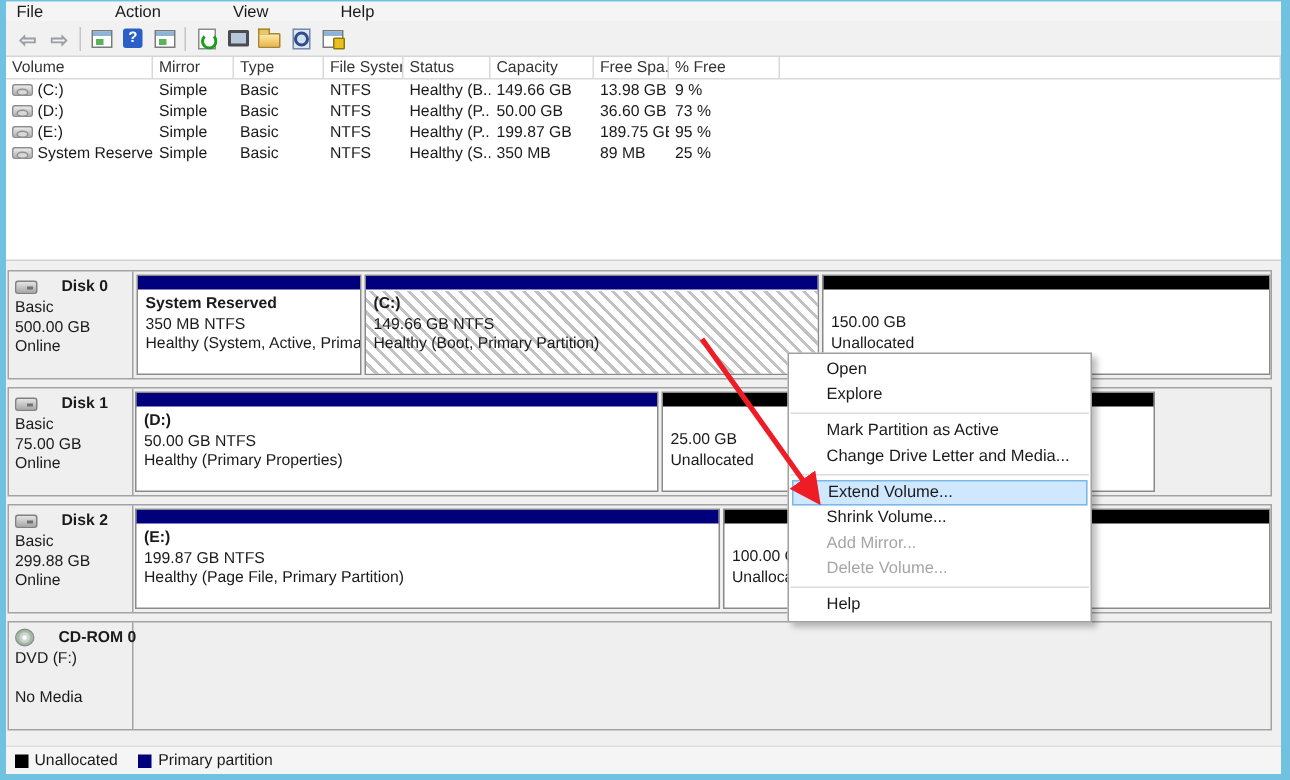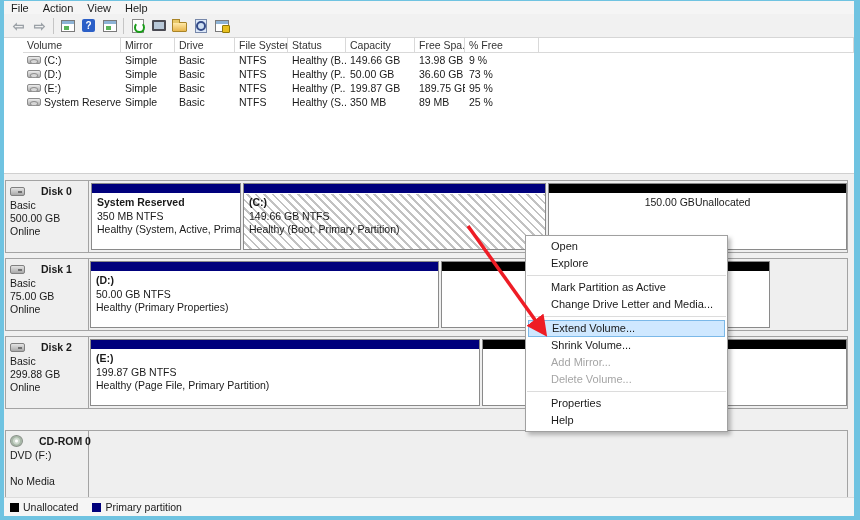--- a/index.html
+++ b/index.html
@@ -8,21 +8,21 @@
             font-family:"Liberation Sans", sans-serif; color:#1a1a1a; }
 
   
   .b-left  { position:absolute; left:0; top:0; width:4px; height:100%; background:#6fc3e1; z-index:60; }
   .b-right { position:absolute; right:0; top:0; width:6px; height:100%; background:#6fc3e1; z-index:60; }
   .b-bottom{ position:absolute; left:0; bottom:0; width:100%; height:4px; background:#6fc3e1; z-index:60; }
   .b-top   { position:absolute; left:0; top:0; width:100%; height:1px; background:#6fc3e1; z-index:60; }
 
   
   .menubar { position:absolute; left:4px; top:1px; width:850px; height:13px; background:#f5f5f5;
-             display:flex; align-items:center; font-size:11px; }
+             display:flex; align-items:center; font-size:11px;gap:34px; }
   .menubar span { padding:0 7px; cursor:default; }
 
   
   .toolbar { position:absolute; left:4px; top:14px; width:850px; height:24px; background:#f1f1f1;
              border-bottom:1px solid #d6d6d6; display:flex; align-items:center; padding-left:4px; }
   .tb-btn { width:21px; height:20px; display:flex; align-items:center; justify-content:center; }
   .tb-sep { width:1px; height:16px; background:#c5c5c5; margin:0 3px; }
   .nav-arrow { font-size:14px; font-weight:bold; color:#9aa0a6; line-height:1; }
   .win-ico { width:14px; height:12px; border:1px solid #7a7a7a; background:#fff; position:relative; }
   .win-ico::before { content:""; position:absolute; left:0; top:0; right:0; height:3px; background:#8db3d6; }
@@ -41,21 +41,21 @@
   .find-ico { width:12px; height:14px; border:1px solid #7788aa; background:#dce8f8; position:relative; }
   .find-ico::after { content:""; position:absolute; right:0px; bottom:1px; width:6px; height:6px;
               border:2px solid #334a88; border-radius:50%; background:#cfe0f4; }
   .manage-ico { width:14px; height:12px; border:1px solid #7a7a7a; background:#fff; position:relative; }
   .manage-ico::before { content:""; position:absolute; left:0; top:0; right:0; height:3px; background:#8db3d6; }
   .manage-ico::after { content:""; position:absolute; right:-2px; bottom:-2px; width:6px; height:6px;
               background:#e8c020; border:1px solid #907808; border-radius:1px; }
 
   
   .volume-panel { position:absolute; left:4px; top:38px; width:850px; height:136px; background:#fff;
-                  border-bottom:1px solid #d0d0d0; font-size:10.5px;padding-left:19px; }
+                  border-bottom:1px solid #d0d0d0; font-size:10.5px; }
   .vt-header { display:grid; grid-template-columns:98px 54px 60px 53px 58px 69px 50px 74px auto;
                height:15px; line-height:14px; border-bottom:1px solid #d9d9d9; color:#333; }
   .vt-header div { border-right:1px solid #d9d9d9; padding-left:4px; overflow:hidden; white-space:nowrap; }
   .vt-row { display:grid; grid-template-columns:98px 54px 60px 53px 58px 69px 50px 74px auto;
             height:14px; line-height:13px; align-items:center; }
   .vt-row div { padding-left:4px; overflow:hidden; white-space:nowrap; }
   .vol-cell { display:flex; align-items:center; gap:3px; }
   .vol-icon { display:inline-block; width:14px; height:8px; border:1px solid #8c8c8c; border-radius:2px;
               background:linear-gradient(#ececec,#aeaeae); position:relative; flex:0 0 auto; }
   .vol-icon::after { content:""; position:absolute; left:2px; top:2px; width:6px; height:3px;
@@ -79,21 +79,21 @@
              flex:0 0 auto; }
 
   .part { position:absolute; top:2px; height:67px; border:1px solid #8a8a8a; background:#fff; }
   .band { height:10px; border-bottom:1px solid #ffffff; }
   .band-primary { background:#00007c; }
   .band-unalloc { background:#000000; }
   .pbody { padding:2px 5px 0 5px; font-size:10.5px; line-height:13.5px; height:55px;
            overflow:hidden; white-space:nowrap; }
   .pbody .pt { font-weight:bold; }
   .pbody.hatched { background:repeating-linear-gradient(45deg,#ffffff 0px,#ffffff 4px,#c2c2c2 4px,#c2c2c2 6px); }
-  .pbody.ubody { display:flex; flex-direction:row; justify-content:center; }
+  .pbody.ubody { display:flex; flex-direction:column; justify-content:center; }
 
   
   .statusbar { position:absolute; left:4px; top:497px; width:850px; height:19px; background:#f5f5f5;
                border-top:1px solid #dcdcdc; display:flex; align-items:center; padding-left:6px;
                font-size:10.5px; gap:4px; }
   .legend-sq { width:9px; height:9px; display:inline-block; flex:0 0 auto; }
   .sq-unalloc { background:#000000; }
   .sq-primary { background:#00007c; }
   .legend-item2 { margin-left:10px; }
 
@@ -154,21 +154,21 @@
       </div>
     <div class="tb-btn">
         <span class="manage-ico"></span>
       </div>
   </div>
 
   <div class="volume-panel">
     <div class="vt-header">
       <div>Volume</div>
       <div>Mirror</div>
-      <div>Drive</div>
+      <div>Type</div>
       <div>File System</div>
       <div>Status</div>
       <div>Capacity</div>
       <div>Free Spa...</div>
       <div>% Free</div>
       <div></div>
     </div>
 
     <div class="vt-row">
       <div class="vol-cell">
@@ -312,21 +312,21 @@
       </div>
       <div class="part" style="left:476px;width:365px;">
         <div class="band band-unalloc"></div>
         <div class="pbody ubody">
           <div>100.00 GB</div>
           <div>Unallocated</div>
         </div>
       </div>
     </div>
 
-    <div class="disk-row" style="top:256px;">
+    <div class="disk-row" style="top:240px;">
       <div class="disk-label">
         <div class="dl-name">
             <span class="cd-icon"></span>
             <span>CD-ROM 0</span>
           </div>
         <div class="dl-line">DVD (F:)</div>
         <div class="dl-gap"></div>
         <div class="dl-line">No Media</div>
       </div>
     </div>
@@ -344,21 +344,20 @@
     <div class="ctx-item">Explore</div>
     <div class="ctx-sep"></div>
     <div class="ctx-item">Mark Partition as Active</div>
     <div class="ctx-item">Change Drive Letter and Media...</div>
     <div class="ctx-sep"></div>
     <div class="ctx-item hl">Extend Volume...</div>
     <div class="ctx-item">Shrink Volume...</div>
     <div class="ctx-item disabled">Add Mirror...</div>
     <div class="ctx-item disabled">Delete Volume...</div>
     <div class="ctx-sep"></div>
-    <div class="ctx-item">Properties</div>
     <div class="ctx-item">Help</div>
   </div>
 
   <svg class="arrow-svg" viewBox="0 0 860 520">
     <defs>
       <marker id="ah" markerWidth="8" markerHeight="8" refX="1.5" refY="3" orient="auto">
         <path d="M0,0 L6,3 L0,6 Z" fill="#ee1c25"></path>
       </marker>
     </defs>
     <line x1="468" y1="226" x2="538" y2="324" stroke="#ee1c25" stroke-width="3.5" marker-end="url(#ah)"></line>

